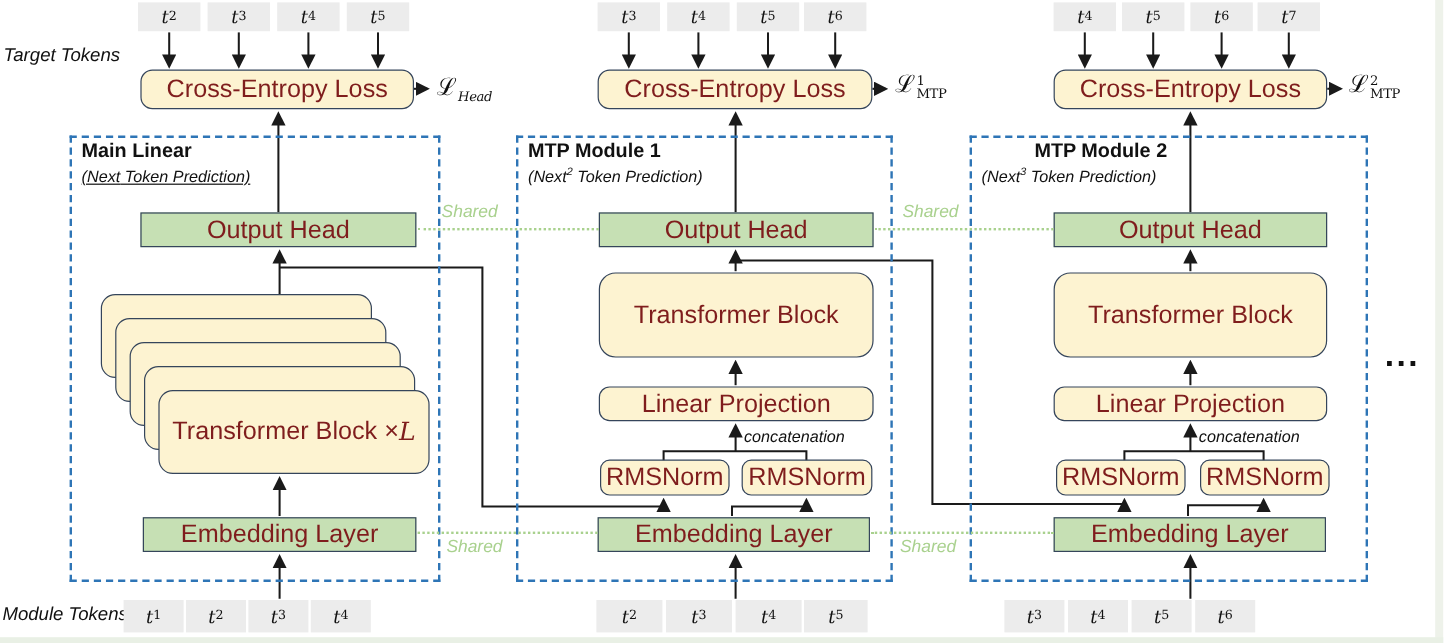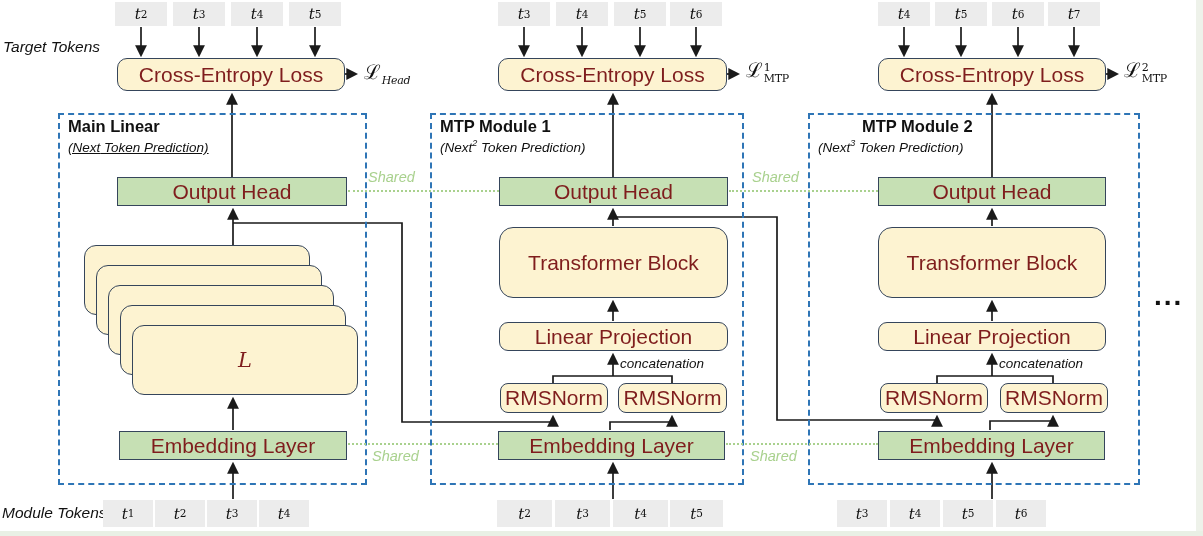--- a/index.html
+++ b/index.html
@@ -206,20 +206,21 @@
     </div>
   <div class="box green r7" style="left:878px;top:177px;width:228px;height:29px;">
       <span>Output Head</span>
     </div>
 
   <div class="box r12" style="left:84px;top:245px;width:226px;height:70px;"></div>
   <div class="box r12" style="left:96px;top:265px;width:226px;height:70px;"></div>
   <div class="box r12" style="left:108px;top:285px;width:226px;height:70px;"></div>
   <div class="box r12" style="left:120px;top:305px;width:226px;height:70px;"></div>
   <div class="box r12" style="left:132px;top:325px;width:226px;height:70px;">
+      <span>Transformer Block × </span>
       <span class="mathvar">L</span>
     </div>
 
   <div class="box r14" style="left:499px;top:227px;width:229px;height:71px;">
       <span>Transformer Block</span>
     </div>
   <div class="box r14" style="left:878px;top:227px;width:228px;height:71px;">
       <span>Transformer Block</span>
     </div>
 

